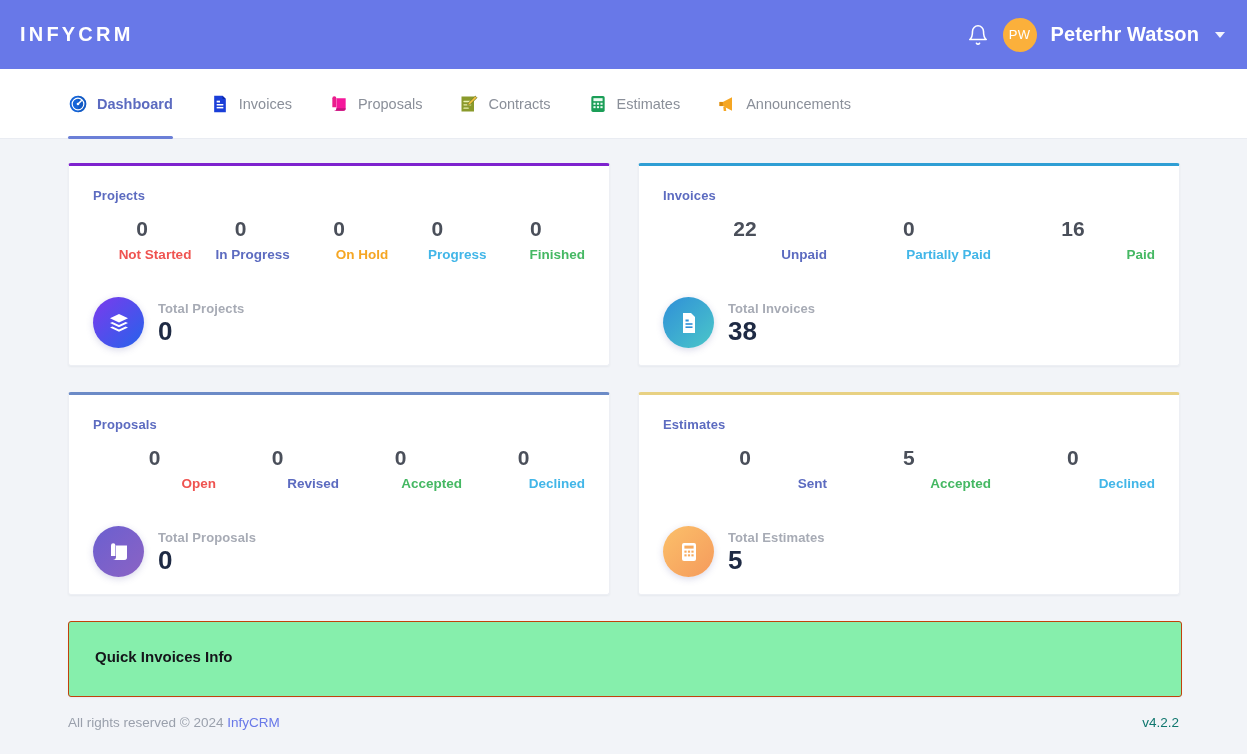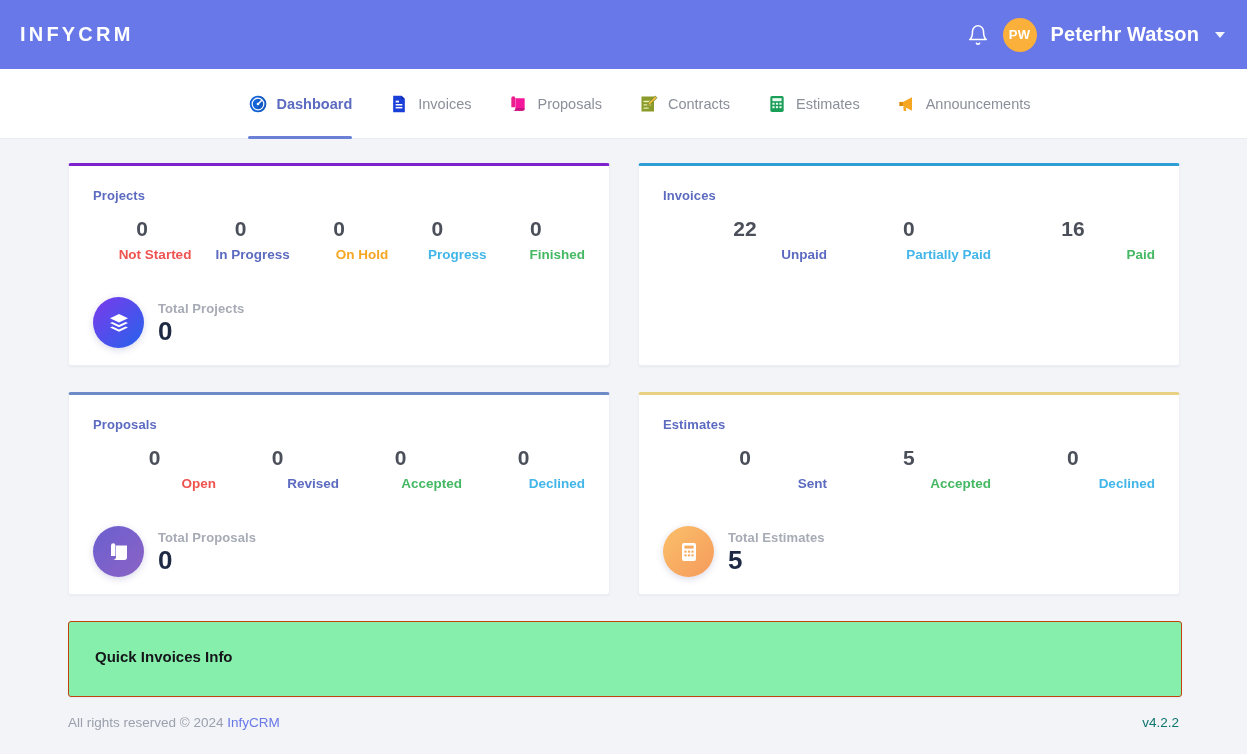--- a/index.html
+++ b/index.html
@@ -24,21 +24,21 @@
     font-size: 20px;
     font-weight: bold;
     letter-spacing: 3.2px;
   }
   .header-right { display: flex; align-items: center; gap: 14px; }
   .bell { width: 22px; height: 24px; display: block; }
   .avatar {
     width: 34px; height: 34px; border-radius: 50%;
     background: #fbb03b;
     color: #ffffff;
-    font-size: 13px; font-weight: bold;
+    font-size: 13px; font-weight: normal;
     display: flex; align-items: center; justify-content: center;
     letter-spacing: .3px;
   }
   .user-name {
     color: #ffffff; font-size: 20px; font-weight: bold;
     letter-spacing: .1px;
   }
   .caret {
     width: 0; height: 0;
     border-left: 5px solid transparent;
@@ -49,21 +49,20 @@
 
   
   .navbar {
     height: 70px;
     background: #ffffff;
     display: flex;
     align-items: center;
     padding-left: 68px;
     border-bottom: 1px solid #e9ecf2;
     position: relative;
-    justify-content: center;
   }
   .nav-item {
     display: flex; align-items: center; gap: 9px;
     height: 70px;
     margin-right: 37px;
     position: relative;
     cursor: pointer;
   }
   .nav-label { font-size: 14.5px; color: #8a8f99; }
   .nav-item.active .nav-label { color: #5c6bc0; font-weight: bold; }
@@ -287,20 +286,34 @@
           <div class="stat-value">22</div>
           <div class="stat-label" style="color:#5c6bc0">Unpaid</div>
         </div>
         <div class="stat" style="width:33.33%">
           <div class="stat-value">0</div>
           <div class="stat-label" style="color:#42b6e8">Partially Paid</div>
         </div>
         <div class="stat" style="width:33.33%">
           <div class="stat-value">16</div>
           <div class="stat-label" style="color:#45b863">Paid</div>
+        </div>
+      </div>
+      <div class="total-row">
+        <div class="total-icon" style="background:linear-gradient(135deg,#2f8fd8 0%,#4bc7c9 100%)">
+          <svg viewBox="0 0 24 24" fill="#ffffff">
+            <path d="M6 2h8l4 4v16H6z"></path>
+            <rect x="8.5" y="8.5" width="3.2" height="2" fill="#2f8fd8"></rect>
+            <rect x="8.5" y="12.2" width="7" height="1.6" fill="#2f8fd8"></rect>
+            <rect x="8.5" y="15.4" width="7" height="1.6" fill="#2f8fd8"></rect>
+          </svg>
+        </div>
+        <div>
+          <div class="total-label">Total Invoices</div>
+          <div class="total-value">38</div>
         </div>
       </div>
     </div>
 
     <div class="card" style="border-top-color:#6c8bc7">
       <div class="card-title">Proposals</div>
       <div class="stats">
         <div class="stat" style="width:25%">
           <div class="stat-value">0</div>
           <div class="stat-label" style="color:#ef5350">Open</div>

